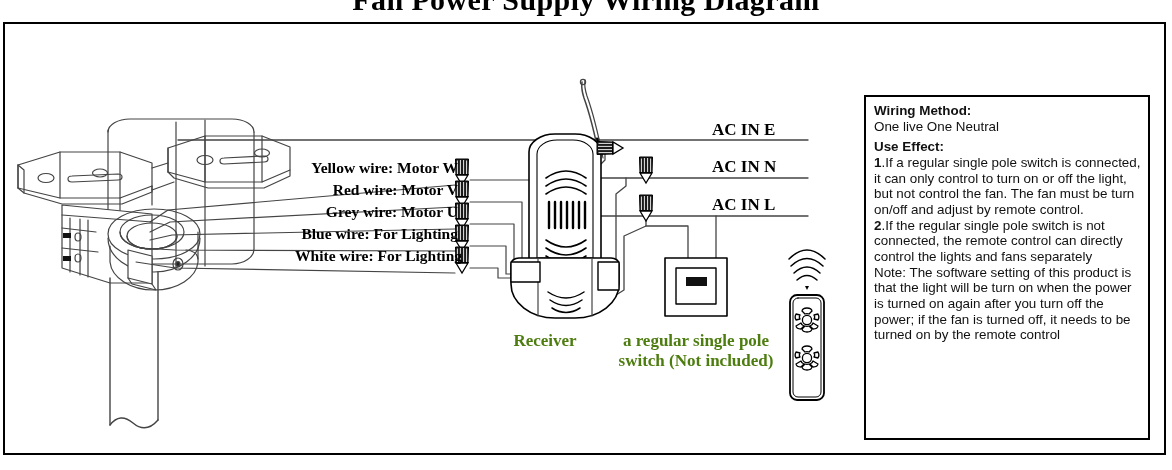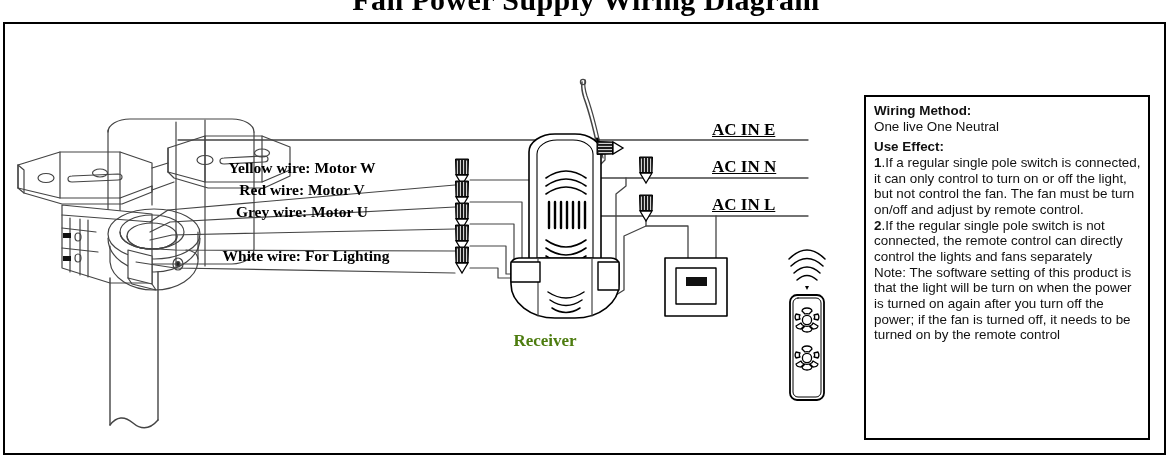--- a/index.html
+++ b/index.html
@@ -21,26 +21,26 @@
     position:absolute; left:3px; top:22px; width:1163px; height:433px;
     border:2.5px solid #000; box-sizing:border-box; background:#fff;
   }
 
   svg.art{position:absolute;left:0;top:0;width:1172px;height:470px;}
 
   
   .wlabel{
     position:absolute; font-family:"Liberation Serif",serif;
     font-weight:bold; font-size:15.5px; white-space:nowrap;
-    text-align:center; color:#000;
+    text-align:right; color:#000;
   }
   
   .aclabel{
     position:absolute; font-family:"Liberation Serif",serif;
-    font-weight:bold; font-size:17px; white-space:nowrap; color:#000;text-decoration:underline;
+    font-weight:bold; font-size:17px; white-space:nowrap; color:#000;
   }
   
   .cap{
     position:absolute; font-family:"Liberation Serif",serif;
     font-weight:bold; font-size:17px; color:#4d7c0f; text-align:center;
     line-height:1.18;
   }
 
   
   .panel{
@@ -244,27 +244,33 @@
     <g>
       <use href="#wirenut-h" x="618" y="148"></use>
       <use href="#wirenut" x="646" y="178"></use>
       <use href="#wirenut" x="646" y="216"></use>
     </g>
   </svg>
 
   <div class="wlabel" style="left:146px;top:159px;width:312px;">Yellow wire: Motor W</div>
   <div class="wlabel" style="left:146px;top:203px;width:312px;">Grey wire: Motor U</div>
   <div class="wlabel" style="left:146px;top:181px;width:312px;">Red wire: Motor V</div>
+  <div class="wlabel" style="left:146px;top:225px;width:312px;">Blue wire: For Lighting</div>
   <div class="wlabel" style="left:150px;top:247px;width:312px;">White wire: For Lighting</div>
 
   <div class="aclabel" style="left:712px;top:120px;">AC IN  E</div>
   <div class="aclabel" style="left:712px;top:157px;text-align:center;">AC IN  N</div>
   <div class="aclabel" style="left:712px;top:195px;">AC IN  L</div>
 
   <div class="cap" style="left:490px;top:331px;width:110px;">Receiver</div>
+  <div class="cap" style="left:618px;top:331px;width:156px;">
+    <span class="ln">a regular single</span>
+    <span class="ln">pole switch</span>
+    <span class="ln">(Not included)</span>
+  </div>
 
   <div class="panel">
     <div class="hd">Wiring Method:</div>
     <div>One live One Neutral</div>
     <div class="gap"></div>
     <div class="hd">Use Effect:</div>
     <div><b>1</b><span>.If a regular single pole switch is connected, it can only control to turn on or off the light, but not control the fan. The fan must be turn on/off and adjust by remote control.</span></div>
     <div><b>2</b><span>.If the regular single pole switch  is not connected, the remote control can directly control the lights and fans separately</span></div>
     <div>Note: The software setting of this product is that the light will be turn on when the power is turned on again after you turn off the power; if the fan is turned off, it needs to be turned on by the remote control</div>
   </div>

